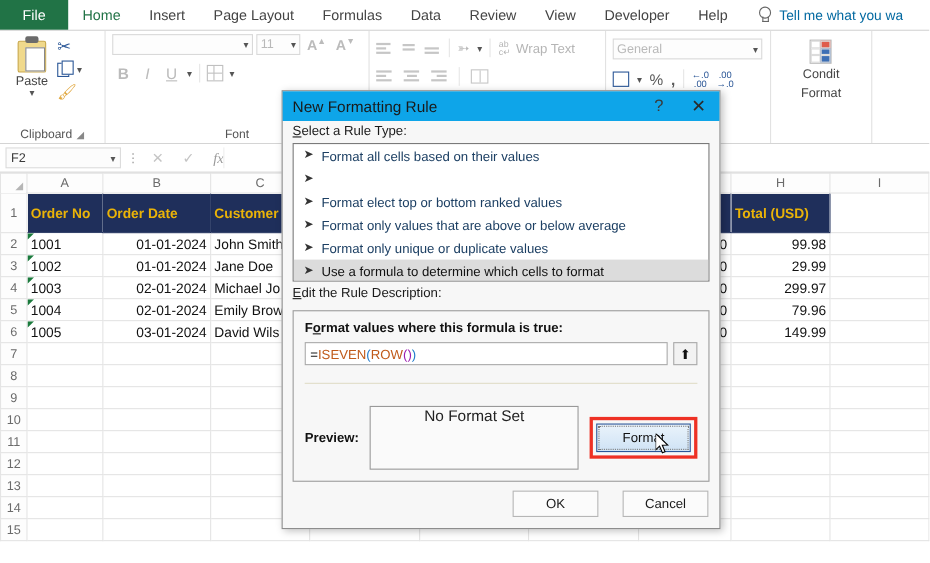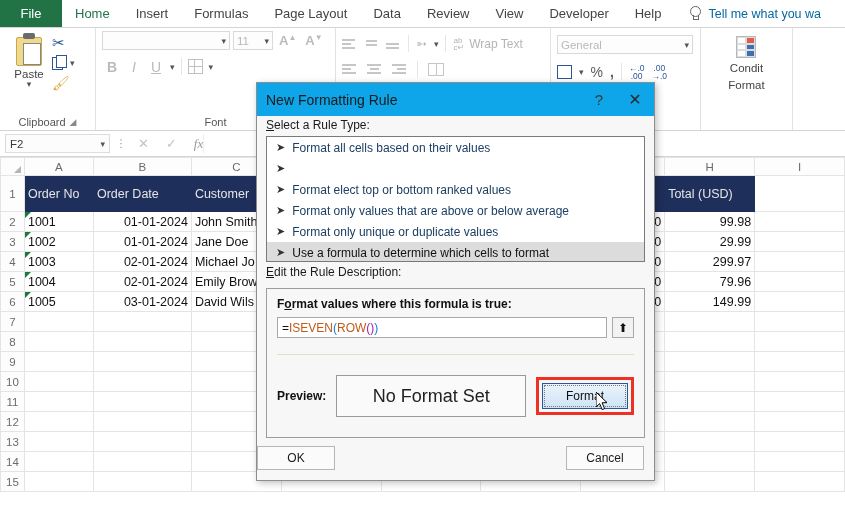--- a/index.html
+++ b/index.html
@@ -174,21 +174,21 @@
   .corner { width:24px; background:#fdfdfd; border:1px solid #e4e4e4; position:relative;}
   .corner::after{content:"";position:absolute;right:3px;bottom:2px;border-left:7px solid transparent;border-bottom:7px solid #b6b6b6;}
   .rowhead { width:24px; }
   td.cell {
     border:1px solid #e4e4e4;
     height:20px; font-size:12.5px; color:#111;
     padding:0 3px; white-space:nowrap; overflow:hidden;
     background:#fff;
   }
   td.hdr {
-    background:#1f2f5b; color:#e5e5e5; font-weight:normal;
+    background:#1f2f5b; color:#eab308; font-weight:bold;
     border:1px solid #1f2f5b;
     font-size:12.5px; padding:0 3px; height:36px; white-space:nowrap; overflow:hidden;
   }
   td.num { text-align:right; }
   td.empty { background:#fff; }
   .flagcell { position:relative; }
   .flagcell::before{
     content:""; position:absolute; left:0; top:0;
     border-left:6px solid #1a7a3c; border-bottom:6px solid transparent;
   }
@@ -240,53 +240,53 @@
   .f-p2 { color:#9b1fb0; }
   .collapse-btn {
     width:22px; border:1px solid #a9a9a9; background:#f2f2f2;
     display:flex; align-items:center; justify-content:center;
     font-size:12px; color:#111;
   }
   .hr-dot { border-top:1px solid #e0ddc8; margin:16px 0 0 0; }
   .preview-row { display:flex; align-items:center; gap:10px; margin-top:20px;}
   .preview-label { font-size:12px; font-weight:bold; color:#111; }
   .preview-box {
-    flex:1; height:42px; border:1px solid #999;
-    background:#fafafa; display:flex; align-items:center; justify-content:center;
-    font-size:18px; color:#222;
+    flex:1; height:58px; border:1px solid #999;
+    background:#fafafa; display:flex; justify-content:center;
+    font-size:14px; color:#222;
   }
   .format-wrap {
     border:3px solid #ee3124; padding:3px; background:transparent;
     position:relative;
   }
   .format-btn {
     width:86px; height:26px;
     border:1px solid #2a5699;
     background: linear-gradient(#eaf3fb, #cfe3f5);
     display:flex; align-items:center; justify-content:center;
     font-size:12px; color:#111;
     outline:1px dotted #7a7a7a; outline-offset:-3px;
   }
   .cursor-arrow { position:absolute; left:57px; top:12px; width:13px; height:19px; pointer-events:none;}
-  .dlg-footer { display:flex; justify-content:space-between; gap:10px; padding:8px 10px 10px 0;}
+  .dlg-footer { display:flex; justify-content:flex-end; gap:22px; padding:8px 10px 10px 0;}
   .dlg-btn {
     width:78px; height:24px; border:1px solid #b6b6b6;
     background:#fbfbfb; display:flex; align-items:center; justify-content:center;
     font-size:12px; color:#1a1a1a;
   }
 </style>
 </head>
 <body>
 
 <div class="tabbar">
   <div class="tab-file">File</div>
   <div class="tab active">Home</div>
   <div class="tab">Insert</div>
+  <div class="tab">Page Layout</div>
   <div class="tab">Formulas</div>
-  <div class="tab">Page Layout</div>
   <div class="tab">Data</div>
   <div class="tab">Review</div>
   <div class="tab">View</div>
   <div class="tab">Developer</div>
   <div class="tab">Help</div>
   <div class="tellme">
     <span class="bulb"></span>
     <span>Tell me what you wa</span>
   </div>
 </div>

